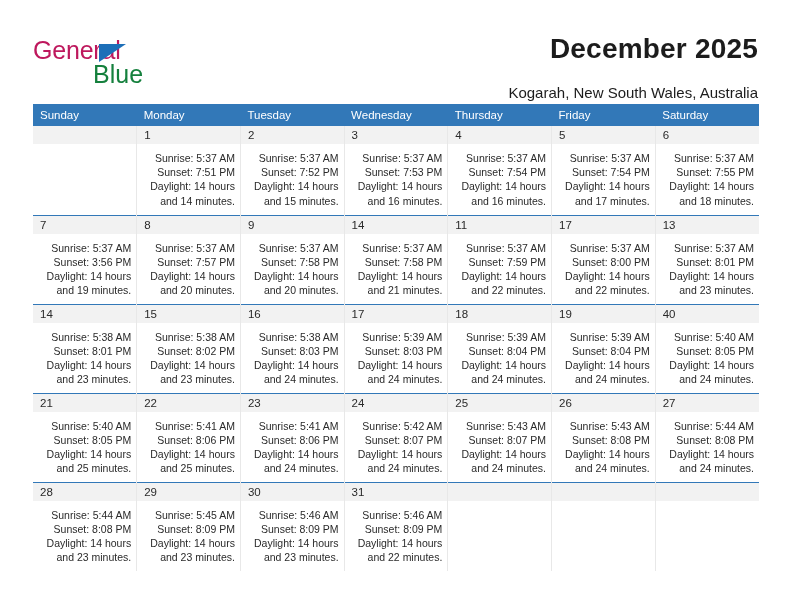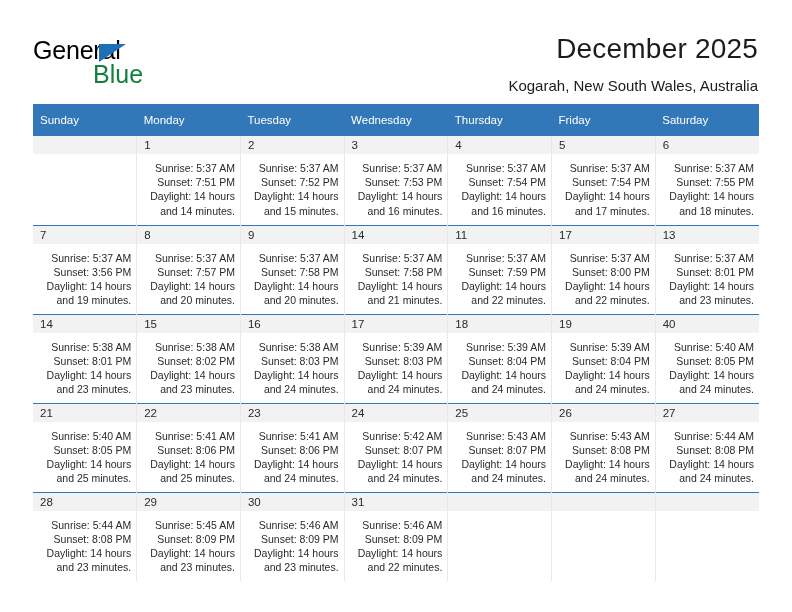--- a/index.html
+++ b/index.html
@@ -27,21 +27,21 @@
     position: absolute;
     left: 33px;
     top: 36px;
     width: 230px;
     height: 55px;
   }
   .brand-general {
     position: absolute;
     left: 0; top: 0;
     font-size: 25px;
-    color: #000000;
+    color: #be185d;
     letter-spacing: -0.2px;
     line-height: 28px;
   }
   .brand-tri {
     position: absolute;
     left: 66px;
     top: 8px;
     width: 0; height: 0;
     border-left: 27px solid #1d6fb8;
     border-bottom: 18px solid transparent;
@@ -55,27 +55,27 @@
     line-height: 28px;
   }
   .title-block {
     position: absolute;
     right: 34px;
     top: 32px;
     text-align: right;
   }
   .cal-title {
     font-size: 28px;
-    font-weight: normal;
+    font-weight: bold;
     color: #1c1c1c;
     line-height: 34px;
     letter-spacing: 0.2px;
   }
   .cal-sub {
-    margin-top: 10px;
+    margin-top: 17px;
     font-size: 15px;
     color: #1c1c1c;
     line-height: 19px;
   }
 
   
   .cal {
     position: absolute;
     left: 33px;
     top: 104px;
@@ -83,21 +83,21 @@
     border-collapse: collapse;
     table-layout: fixed;
   }
   .cal th {
     background: #3278b8;
     color: #ffffff;
     font-size: 11.5px;
     font-weight: normal;
     text-align: left;
     padding: 5px 0 5px 7px;
-    height: 32px;
+    height: 22px;
     border: none;
   }
   .cal td {
     vertical-align: top;
     padding: 0;
     height: 89px;
     border-top: 1px solid #3278b8;
     border-right: 1px solid #e8e8e8;
     background: #ffffff;
   }

